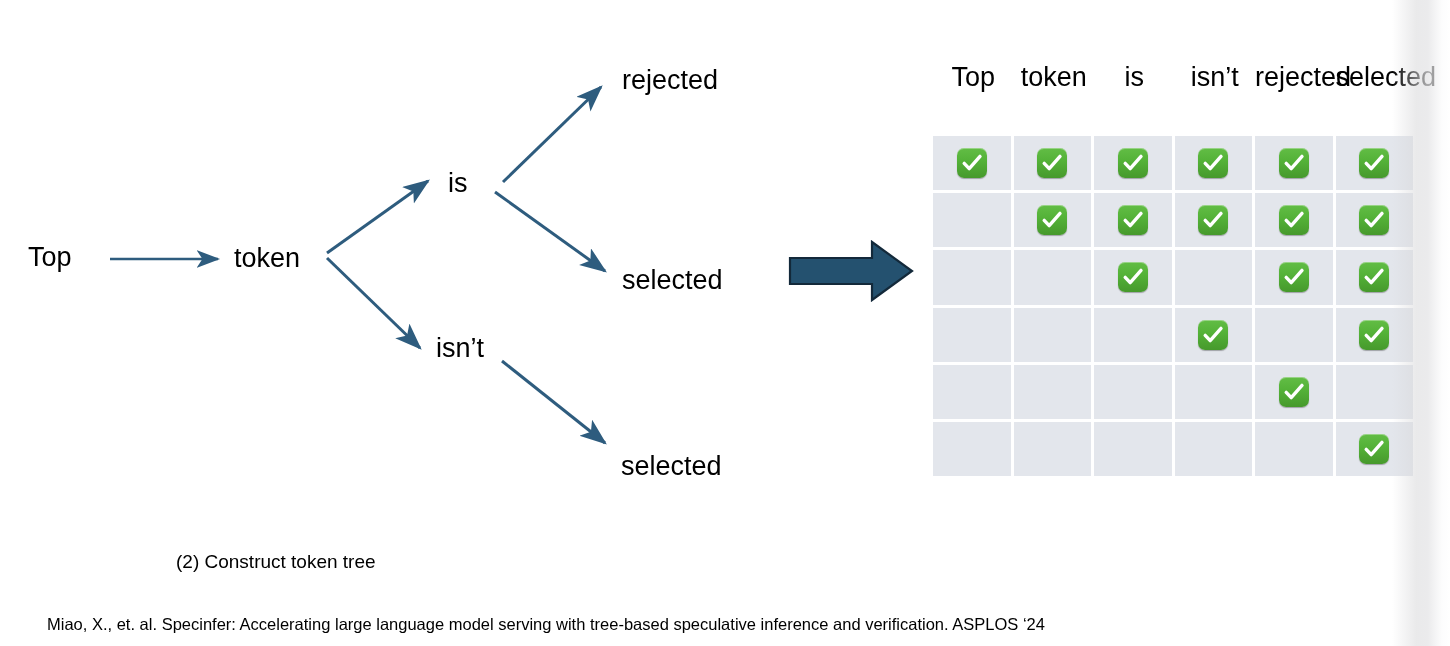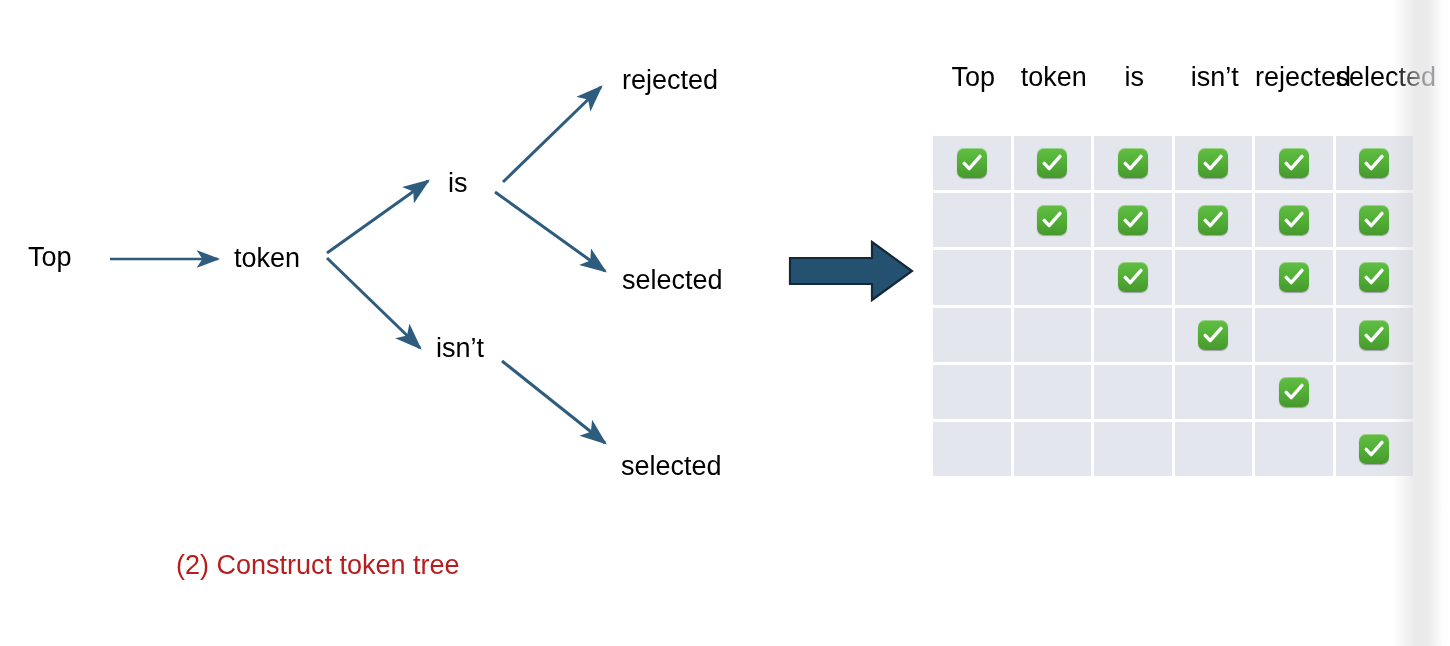--- a/index.html
+++ b/index.html
@@ -119,22 +119,22 @@
     background: linear-gradient(to bottom, #62bd45 0%, #54b238 42%, #46992c 100%);
     box-shadow: 0 1px 1px rgba(0,0,0,0.30), inset 0 1px 0 rgba(255,255,255,0.35);
     position: relative;
     vertical-align: middle;
   }
   .check svg { position: absolute; left: 0; top: 0; }
 
   
   .step-caption {
     position: absolute;
-    font-size: 27px;
-    color: #b91c1c;
+    font-size: 19px;
+    color: #000000;
     white-space: nowrap;
     line-height: 1;
   }
   #caption-2 { left: 176px;  top: 552px; }
   #caption-3 { left: 960px;  top: 552px; }
 
   #citation {
     position: absolute;
     left: 47px;
     top: 616px;
@@ -278,15 +278,16 @@
             <td class="cell"><span class="check"><svg width="30" height="30" viewBox="0 0 30 30">
                   <path d="M7.2 15.4 L12.2 20.6 L23.0 8.4" fill="none" stroke="#ffffff" stroke-width="3.4" stroke-linecap="round" stroke-linejoin="round"></path>
                 </svg></span></td>
           </tr>
         </tbody>
     </table>
   </div>
 
   <div class="step-caption" id="caption-2">(2) Construct token tree</div>
 
+  <div id="citation">Miao, X., et. al. Specinfer: Accelerating large language model serving with tree-based speculative inference and verification. ASPLOS ‘24</div>
 
   <div id="edge-shade"></div>
 </div>
 
 </body></html>

